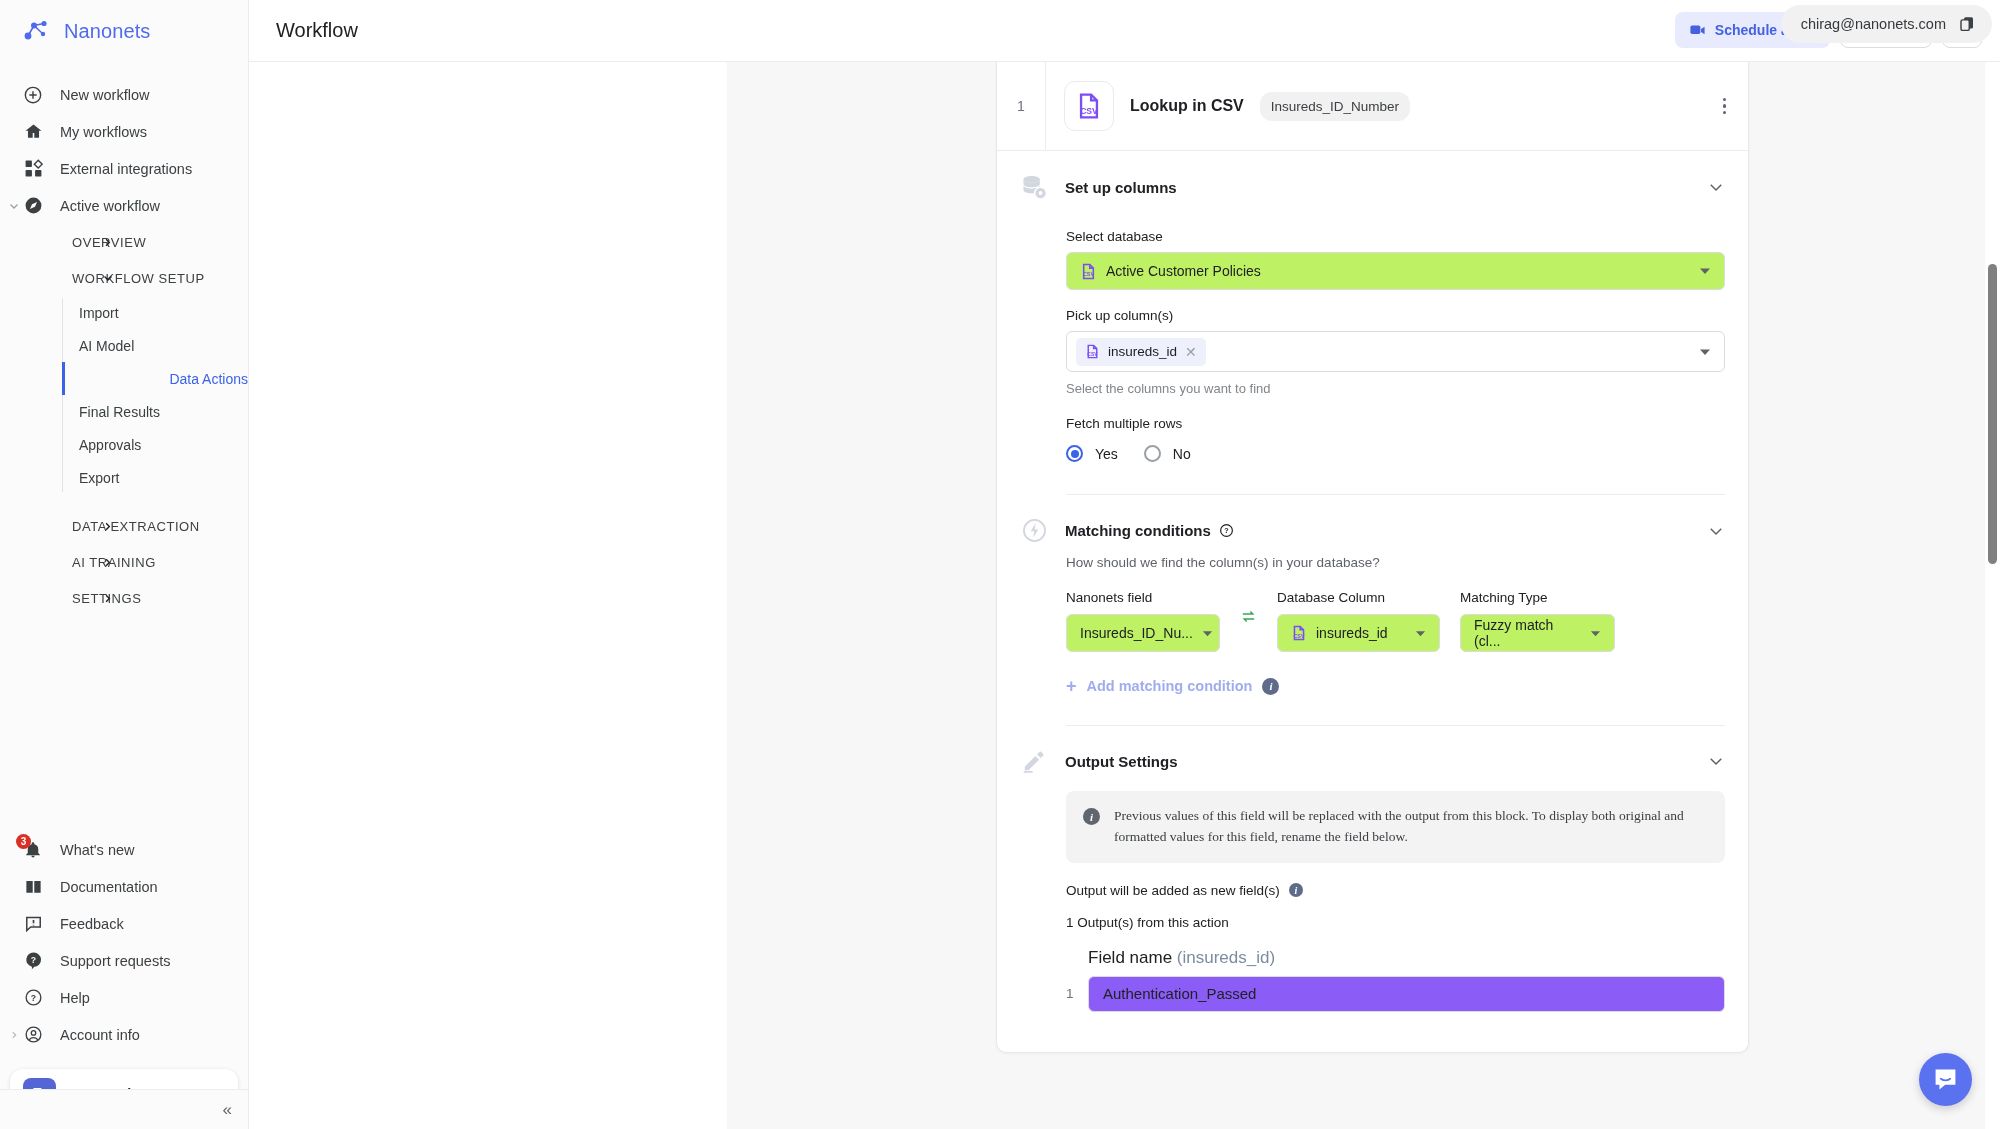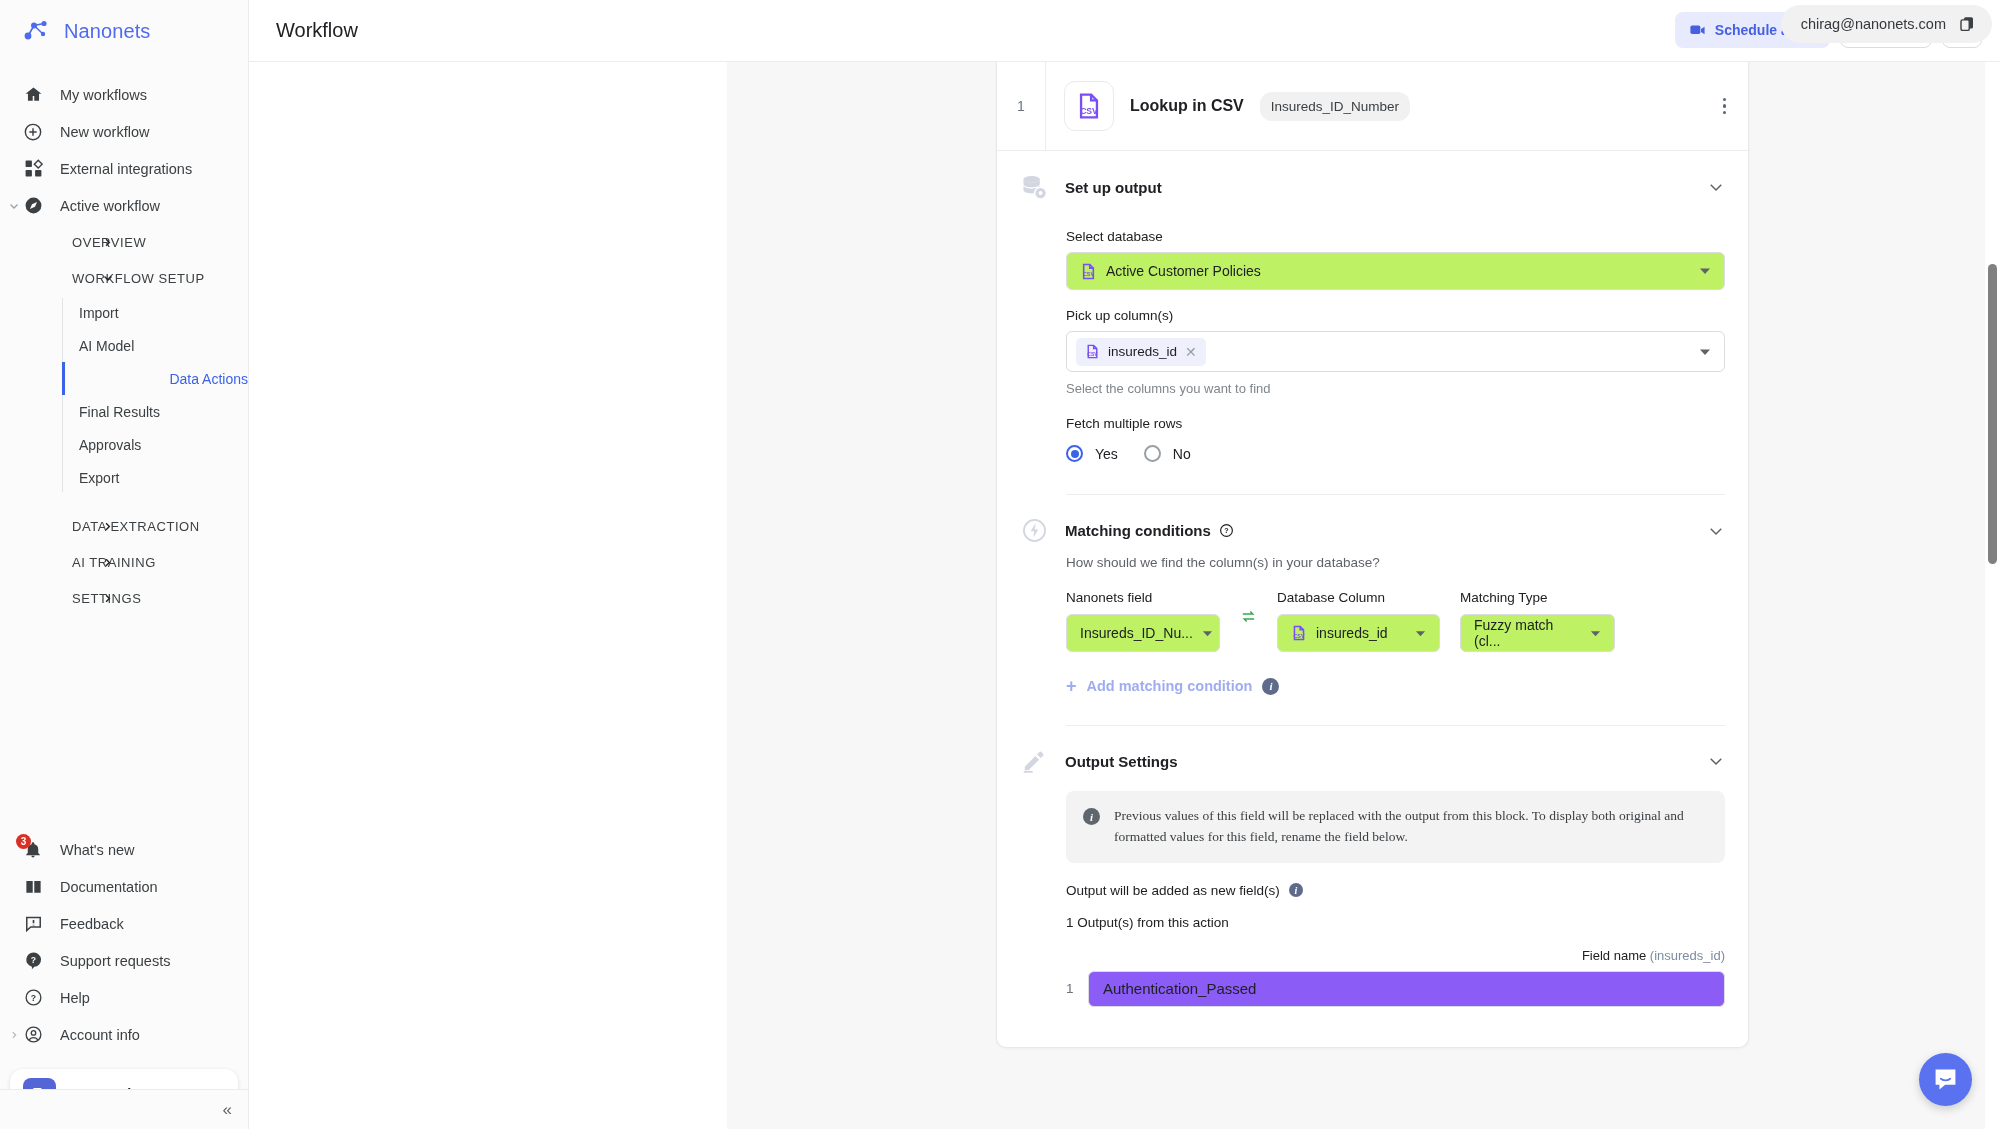--- a/index.html
+++ b/index.html
@@ -228,21 +228,21 @@
     display: flex; gap: 14px; align-items: flex-start;
     margin-top: 17px;
   }
   .notice-ico { width: 17px; height: 17px; border-radius: 50%; background: #60666e; color:#fff;
     font-size: 11px; display:flex; align-items:center; justify-content:center; flex: 0 0 17px; margin-top: 2px;
     font-family: "Liberation Serif", serif; font-style: italic; font-weight: 700; }
   .notice-text { font-size: 13.5px; color: #3c4043; line-height: 1.55; font-family: Liberation Serif, serif; }
 
   .outrow { display: flex; align-items: center; gap: 9px; margin-top: 20px; font-size: 13.5px; color: #202124; }
   .outcount { font-size: 13.5px; color: #202124; margin-top: 17px; font-weight: 400; }
-  .fieldname-lbl { font-size: 13px; color: #202124; margin-top: 18px; padding-left: 22px; text-align: right; }
+  .fieldname-lbl { font-size: 17px; color: #202124; margin-top: 18px; padding-left: 22px; }
   .fieldname-lbl .paren { color: #7d8ca0; }
   .inputrow { display: flex; align-items: center; gap: 12px; margin-top: 8px; }
   .inputrow .idx { font-size: 13.5px; color: #6b7280; width: 10px; }
   .textinput {
     flex: 1; height: 36px; border: 1px solid #dcdce0; border-radius: 6px;
     display: flex; align-items: center; padding: 0 14px;
     font-size: 15px; color: #202124; background: #8b5cf6;
   }
 
   
@@ -279,35 +279,35 @@
           <path d="M12 8.5 L21 17" stroke="#4f6bed" stroke-width="1.6" fill="none"></path>
         </svg>
       </span>
       <span class="brand-name">Nanonets</span>
     </div>
 
     <div class="nav-top">
 
       <div class="nav-item">
         <span class="ico">
+          <svg width="20" height="20" viewBox="0 0 24 24" fill="none" stroke="#3c4043" stroke-width="1.7">
+            <circle cx="12" cy="12" r="9.2"></circle>
+              <path d="M12 7.6v8.8M7.6 12h8.8"></path>
+          </svg>
+        </span>
+        <span>New workflow</span>
+      </div>
+
+      <div class="nav-item">
+        <span class="ico">
           <svg width="19" height="19" viewBox="0 0 24 24" fill="#3c4043">
               <path d="M12 3 2 11h3v9h6v-6h2v6h6v-9h3z"></path>
             </svg>
         </span>
         <span>My workflows</span>
-      </div>
-
-      <div class="nav-item">
-        <span class="ico">
-          <svg width="20" height="20" viewBox="0 0 24 24" fill="none" stroke="#3c4043" stroke-width="1.7">
-            <circle cx="12" cy="12" r="9.2"></circle>
-              <path d="M12 7.6v8.8M7.6 12h8.8"></path>
-          </svg>
-        </span>
-        <span>New workflow</span>
       </div>
 
       <div class="nav-item">
         <span class="ico">
           <svg width="19" height="19" viewBox="0 0 24 24" fill="#3c4043">
             <rect x="2" y="2" width="8" height="8" rx="1"></rect>
             <rect x="2" y="14" width="8" height="8" rx="1"></rect>
             <rect x="14" y="14" width="8" height="8" rx="1"></rect>
             <path d="M18 1.5l5 5-5 5-5-5z" fill="none" stroke="#3c4043" stroke-width="1.8"></path>
           </svg>
@@ -556,21 +556,21 @@
           <div class="sec-head">
             <span class="sec-ico">
               <svg width="28" height="28" viewBox="0 0 24 24" fill="#d2d6de">
                 <ellipse cx="10" cy="5.4" rx="7" ry="2.9"></ellipse>
                 <path d="M3 5.4v4c0 1.6 3.1 2.9 7 2.9s7-1.3 7-2.9v-4c0 1.6-3.1 2.9-7 2.9S3 7 3 5.4z"></path>
                 <path d="M3 10.6v4c0 1.6 3.1 2.9 7 2.9 .6 0 1.2 0 1.8-.1a5.4 5.4 0 0 1 5.2-5.3v-1.5c0 1.6-3.1 2.9-7 2.9s-7-1.3-7-2.9z"></path>
                 <circle cx="17.6" cy="17.2" r="4.4" fill="#d2d6de"></circle>
                 <circle cx="17.6" cy="17.2" r="1.7" fill="#ffffff"></circle>
               </svg>
             </span>
-            <span class="sec-title">Set up output</span>
+            <span class="sec-title">Set up columns</span>
             <span class="chev">
               <svg width="18" height="18" viewBox="0 0 24 24" fill="none" stroke="#5f6368" stroke-width="2">
                   <path d="M5 9l7 7 7-7"></path>
                 </svg>
             </span>
           </div>
 
           <div class="sec-body" style="padding-top:28px">
             <div class="fieldlabel">Select database</div>
             <div class="select">

